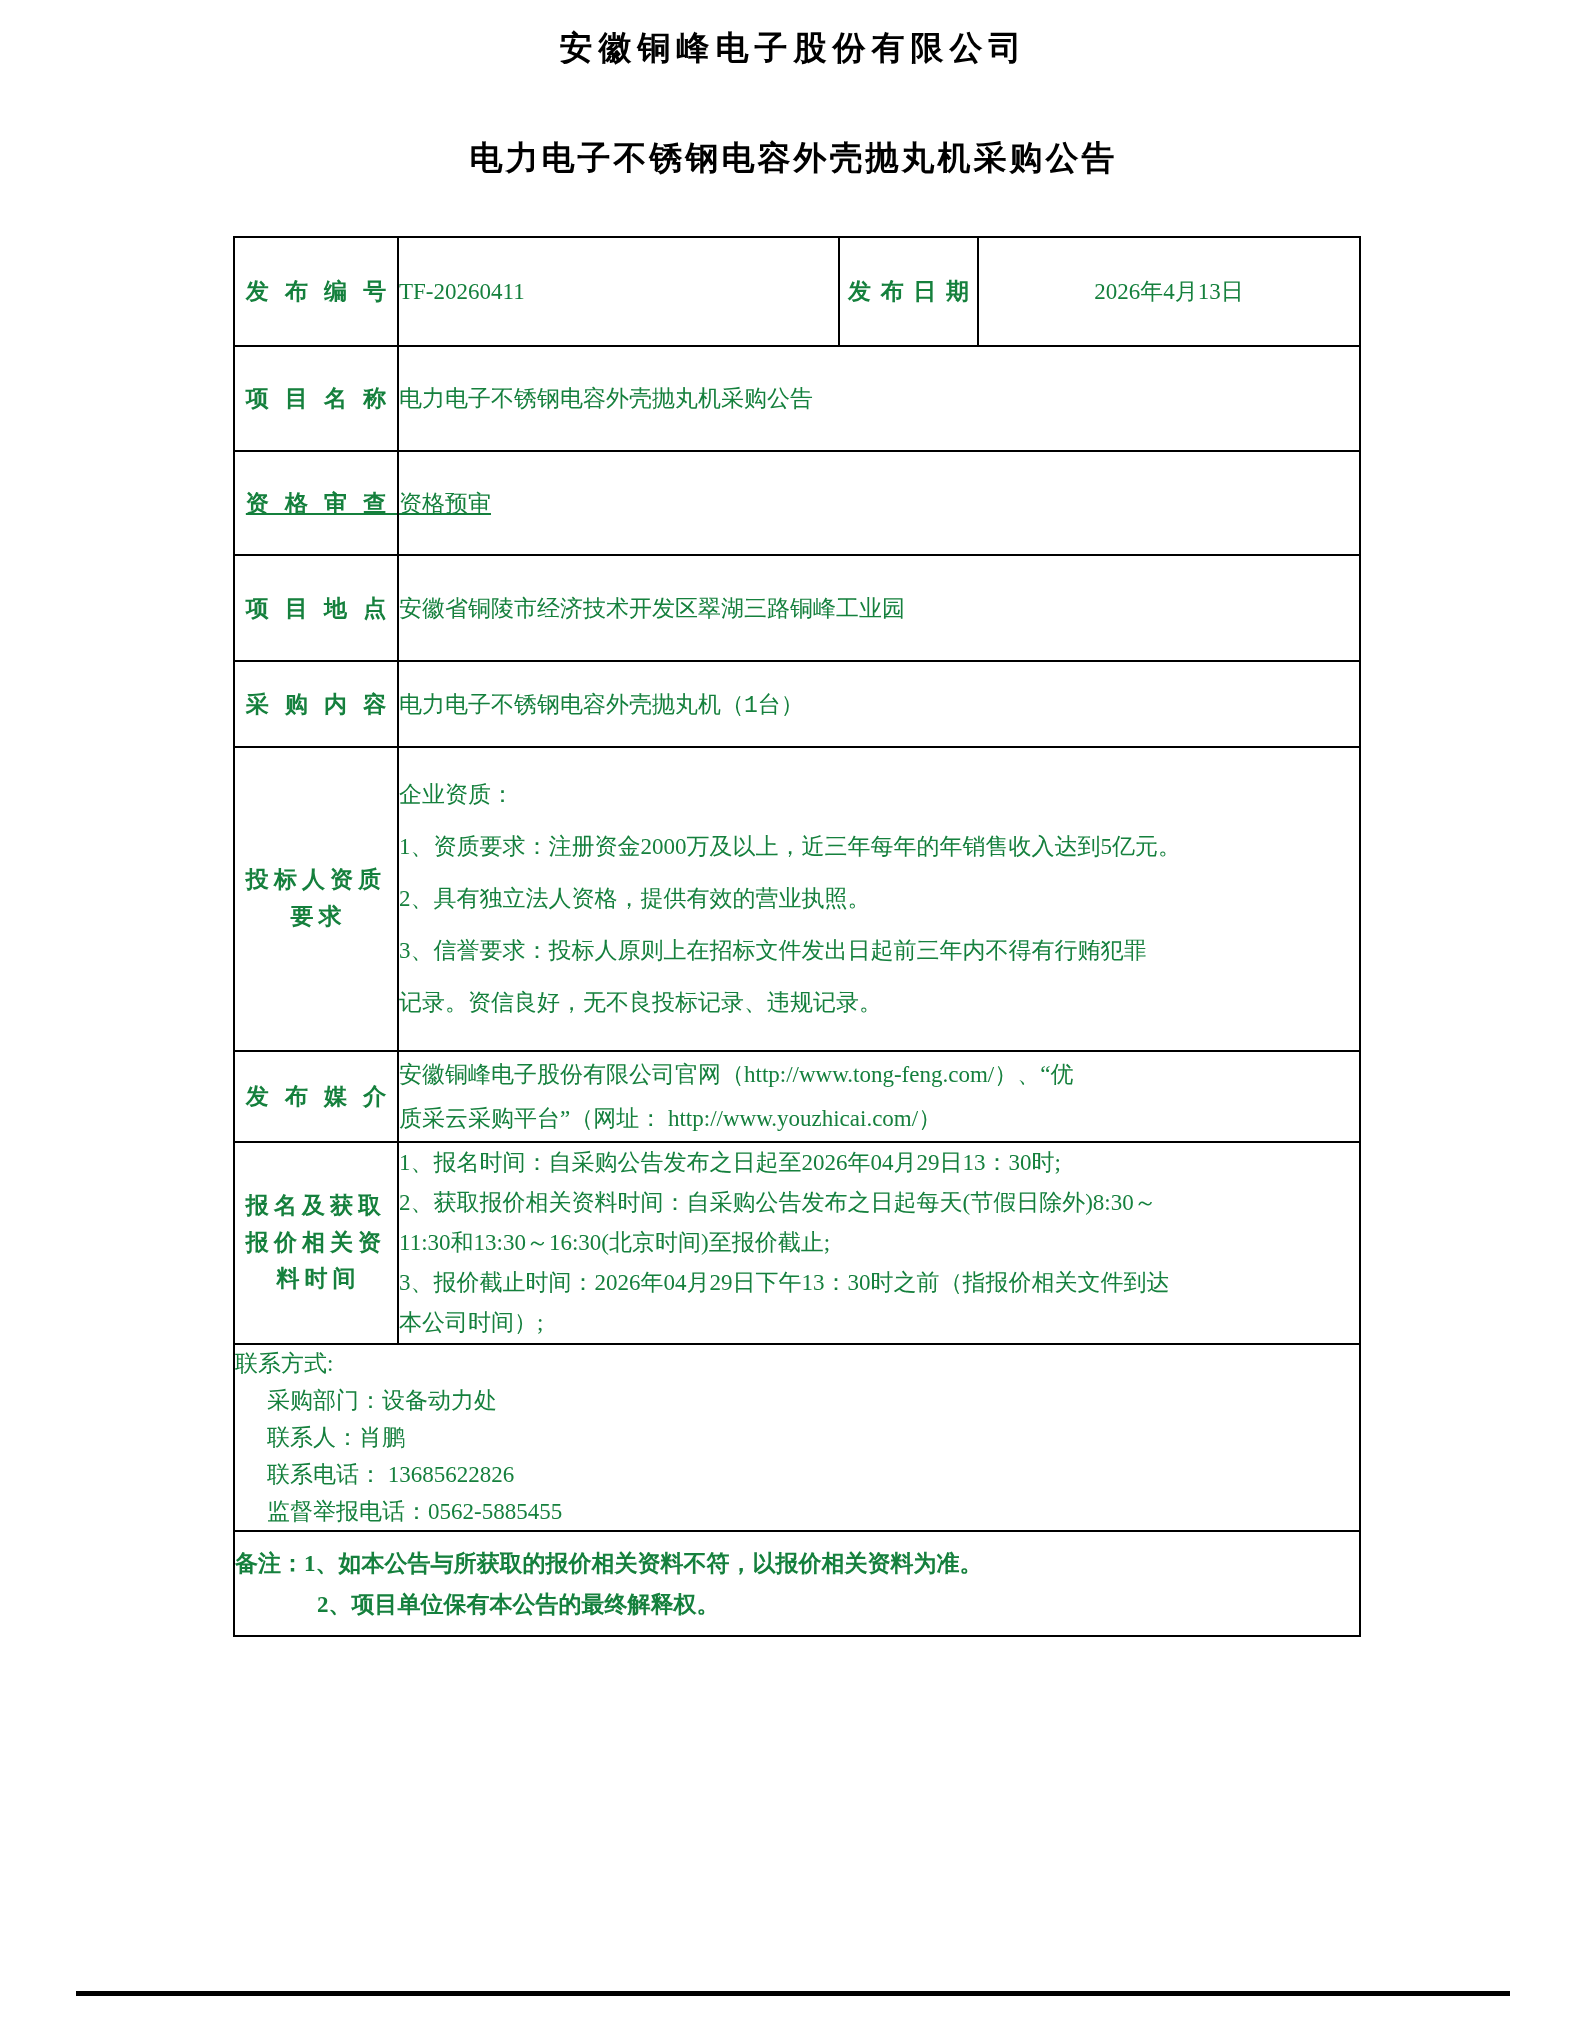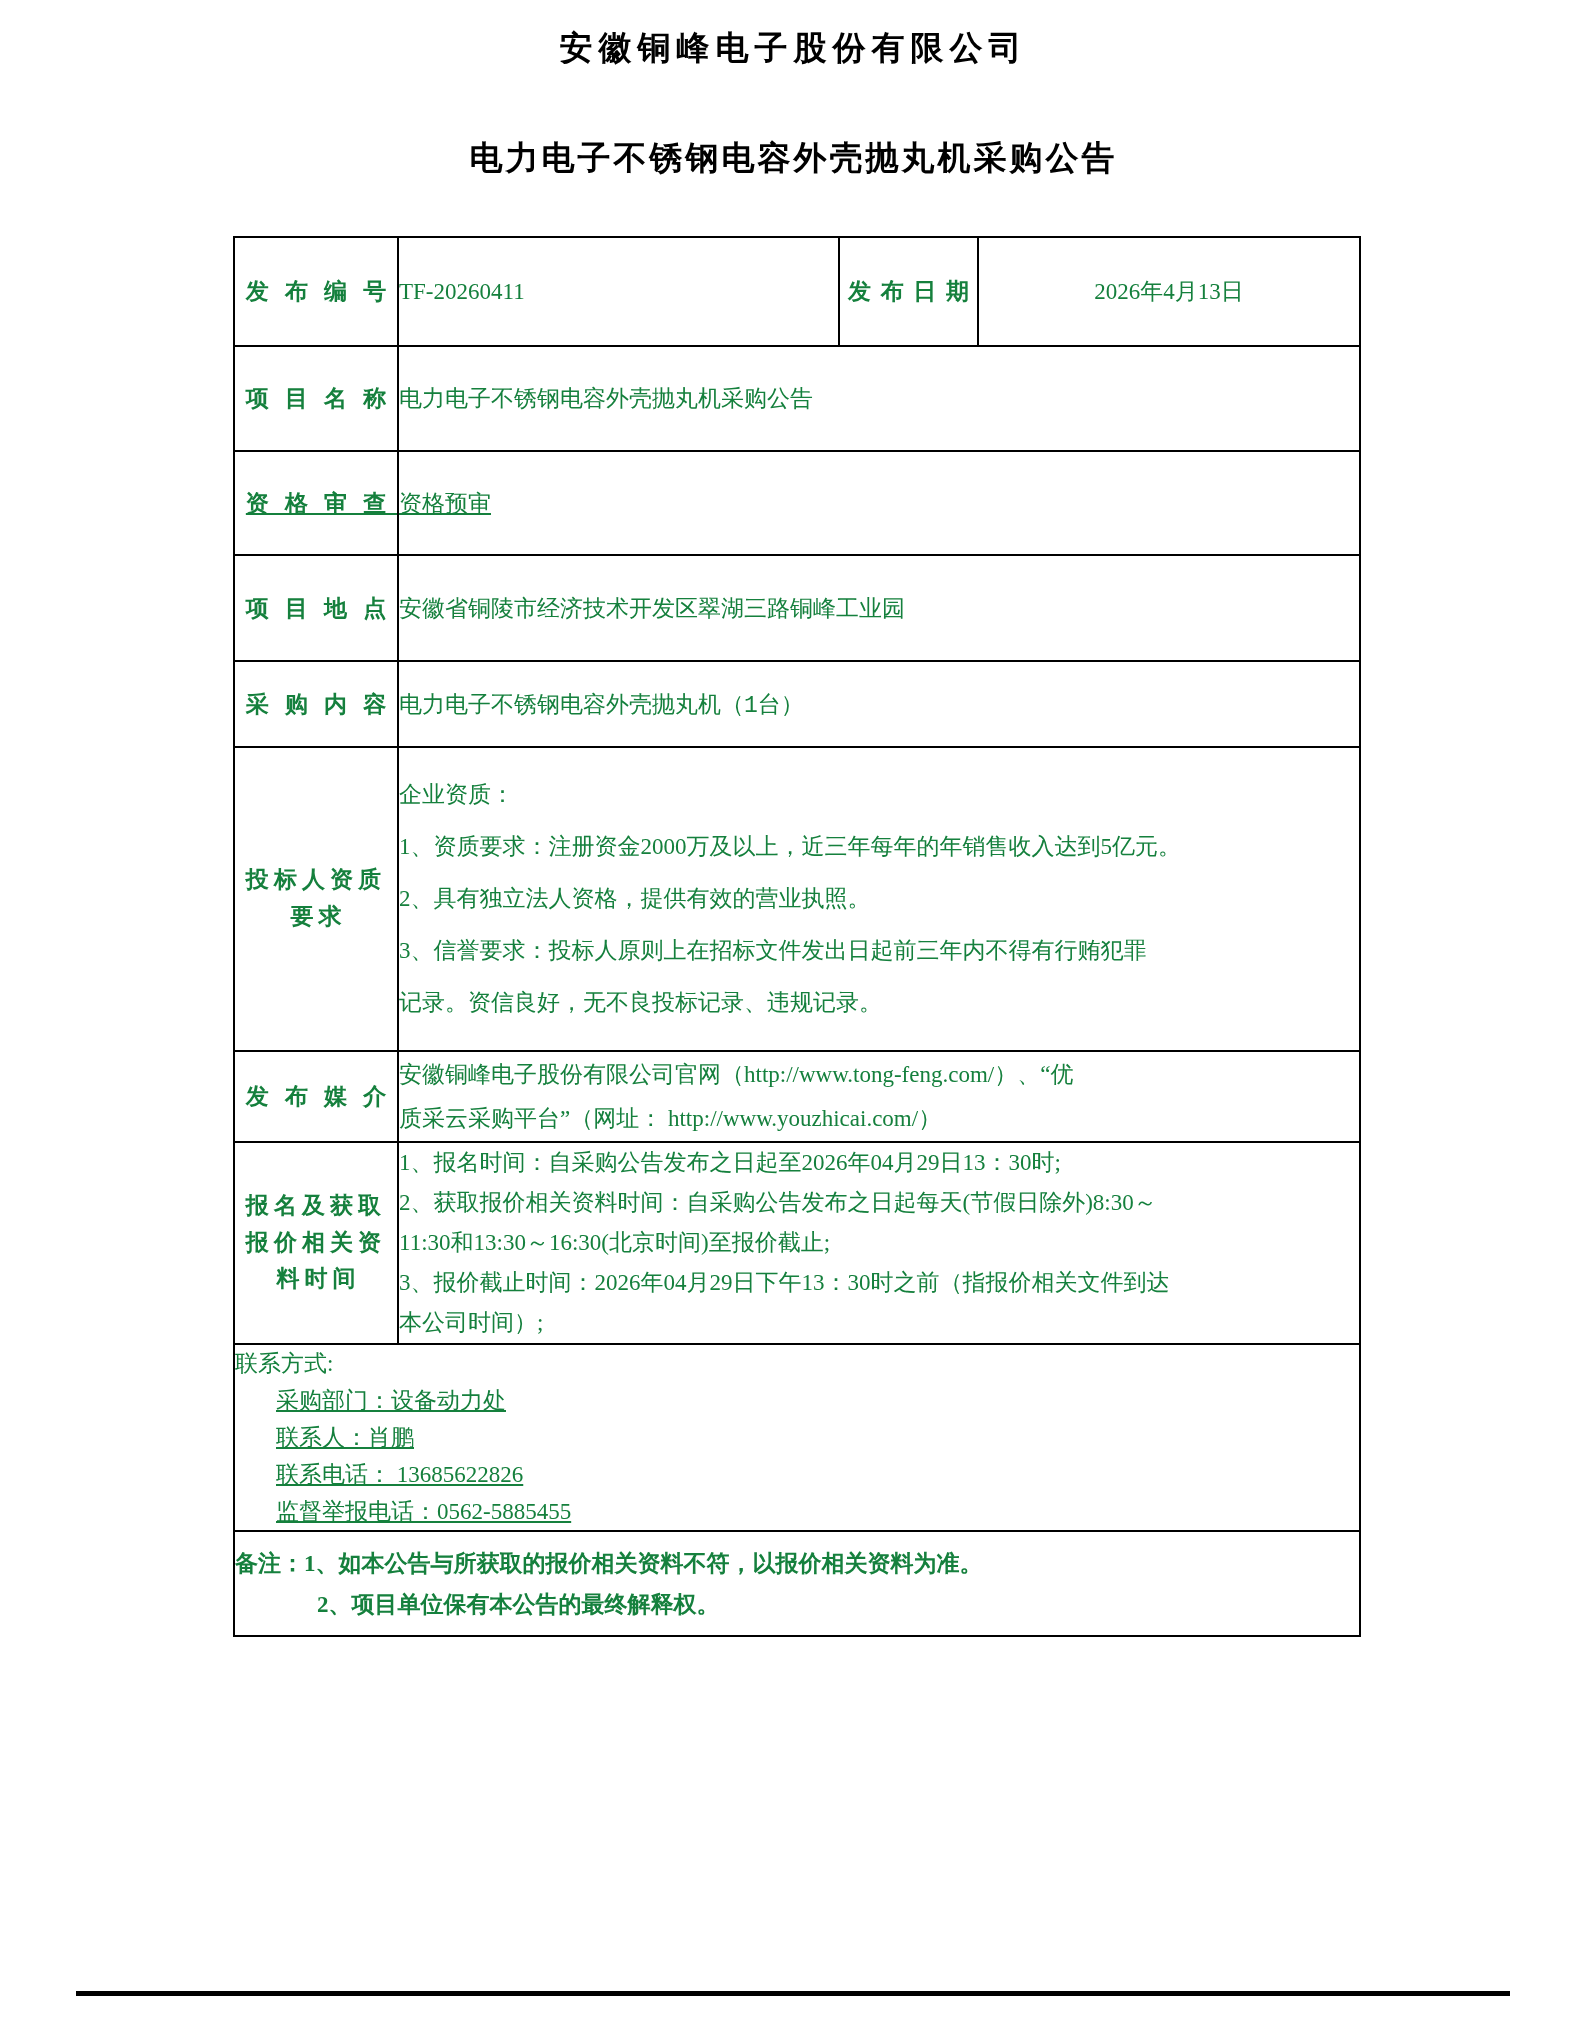--- a/index.html
+++ b/index.html
@@ -37,21 +37,21 @@
   .lbl .spm{letter-spacing:0.22em;margin-right:-0.22em;white-space:pre-line;line-height:1.6;}
   .val{padding-left:5px;white-space:pre-line;text-align:left;}
   .center{text-align:center;}
   .top{vertical-align:top;}
   .qual{line-height:52px;padding-top:4px;}
   .media{line-height:44px;}
   .time{line-height:40px;padding-top:1px;}
   .fullcell{padding-left:5px;}
   .contact-cell{line-height:37px;vertical-align:top;}
   .contact-heading{font-weight:normal;}
-  .contact-details{margin-left:41px;white-space:pre-line;text-decoration:underline;}
+  .contact-details{margin-left:32px;white-space:pre-line;}
   .notes-cell{line-height:41px;vertical-align:top;padding-top:8px;font-weight:bold;}
   .notes-l2{margin-left:82px;}
   
   .h-r1{height:109px;} .h-r2{height:105px;} .h-r3{height:104px;text-decoration:underline;}
   .h-r4{height:106px;} .h-r5{height:106px;} .h-r6{height:86px;font-family:Liberation Mono, monospace;}
   .h-qual{height:304px;} .h-media{height:91px;} .h-time{height:201px;}
   .h-contact{height:185px;} .h-notes{height:105px;}
   #footer-line{
     position:absolute;left:76px;top:1991px;
     width:1434px;height:5px;background:#000;

